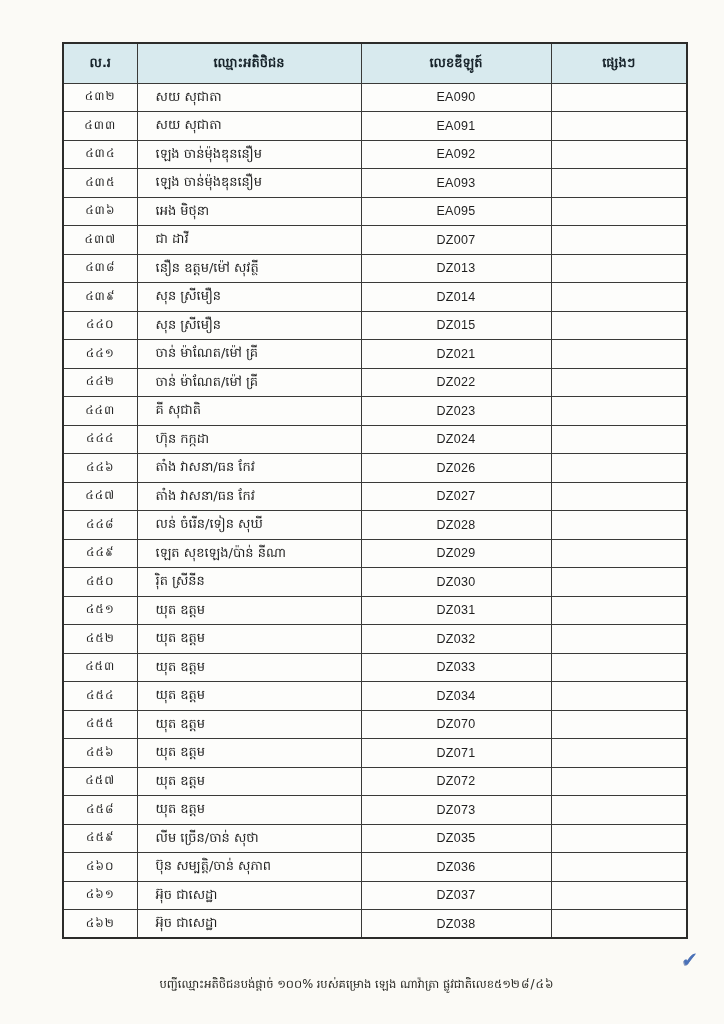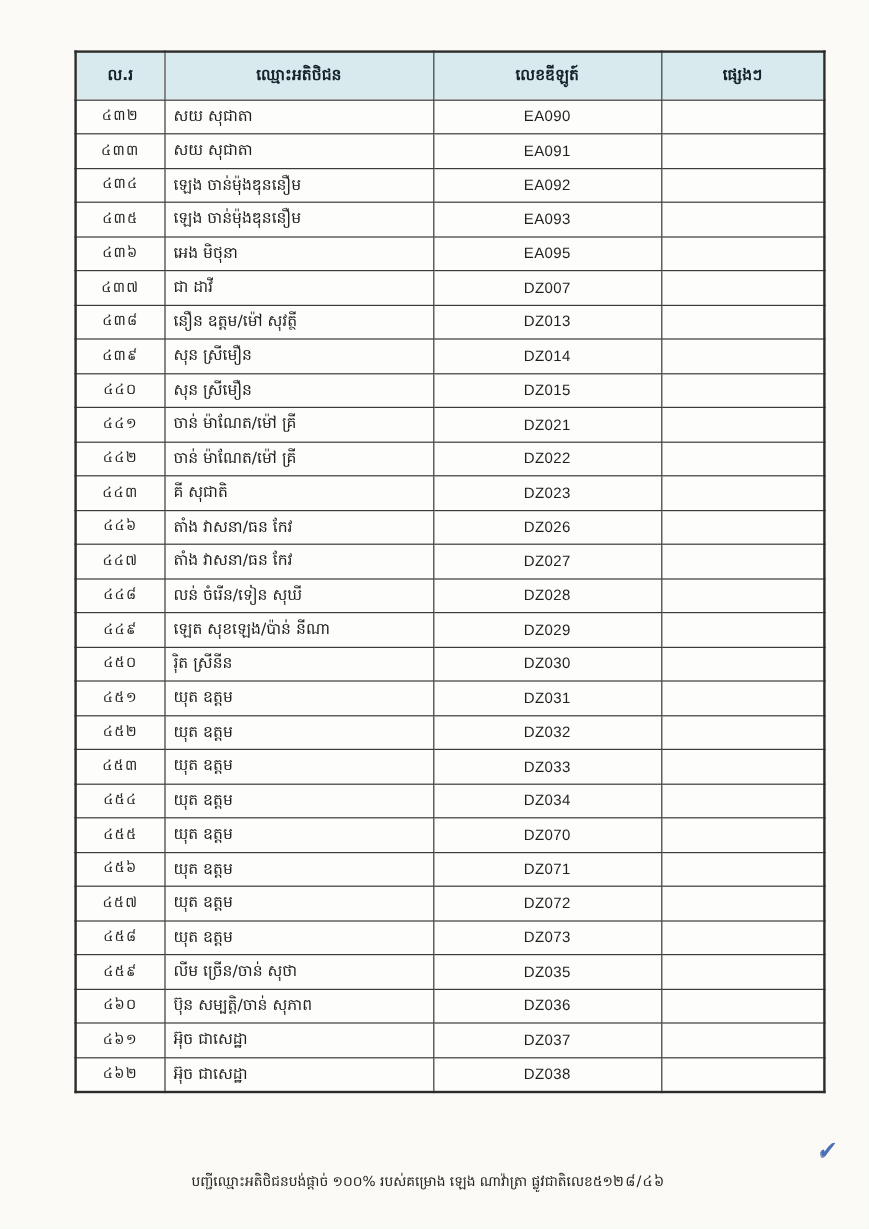--- a/index.html
+++ b/index.html
@@ -43,21 +43,21 @@
     text-align: center;
     vertical-align: middle;
     color: #17232a;
   }
   .doc-table tbody td {
     height: 28.5px;
     font-size: 13px;
     vertical-align: middle;
   }
   .doc-table tbody td.col-no   { text-align: center; font-size: 12px; letter-spacing: 1px; margin-top: 15px; }
-  .doc-table tbody td.col-name { text-align: left; padding-left: 7px; }
+  .doc-table tbody td.col-name { text-align: left; padding-left: 18px; }
   .doc-table tbody td.col-code { text-align: center; font-size: 12.5px; font-family: "Liberation Sans", sans-serif; letter-spacing: 0.3px; margin-top: 36px; }
   .doc-table tbody td.col-other{ text-align: center; }
   .footer {
     position: absolute;
     left: 22px;
     right: 32px;
     top: 976px;
     display: flex;
     justify-content: center;
     align-items: baseline;
@@ -162,20 +162,26 @@
           <td class="col-code">DZ022</td>
           <td class="col-other"></td>
         </tr>
         <tr>
           <td class="col-no">៤៤៣</td>
           <td class="col-name">គី សុជាតិ</td>
           <td class="col-code">DZ023</td>
           <td class="col-other"></td>
         </tr>
         <tr>
+          <td class="col-no">៤៤៤</td>
+          <td class="col-name">ហ៊ុន កក្កដា</td>
+          <td class="col-code">DZ024</td>
+          <td class="col-other"></td>
+        </tr>
+        <tr>
           <td class="col-no">៤៤៦</td>
           <td class="col-name">តាំង វាសនា/ធន កែវ</td>
           <td class="col-code">DZ026</td>
           <td class="col-other"></td>
         </tr>
         <tr>
           <td class="col-no">៤៤៧</td>
           <td class="col-name">តាំង វាសនា/ធន កែវ</td>
           <td class="col-code">DZ027</td>
           <td class="col-other"></td>

